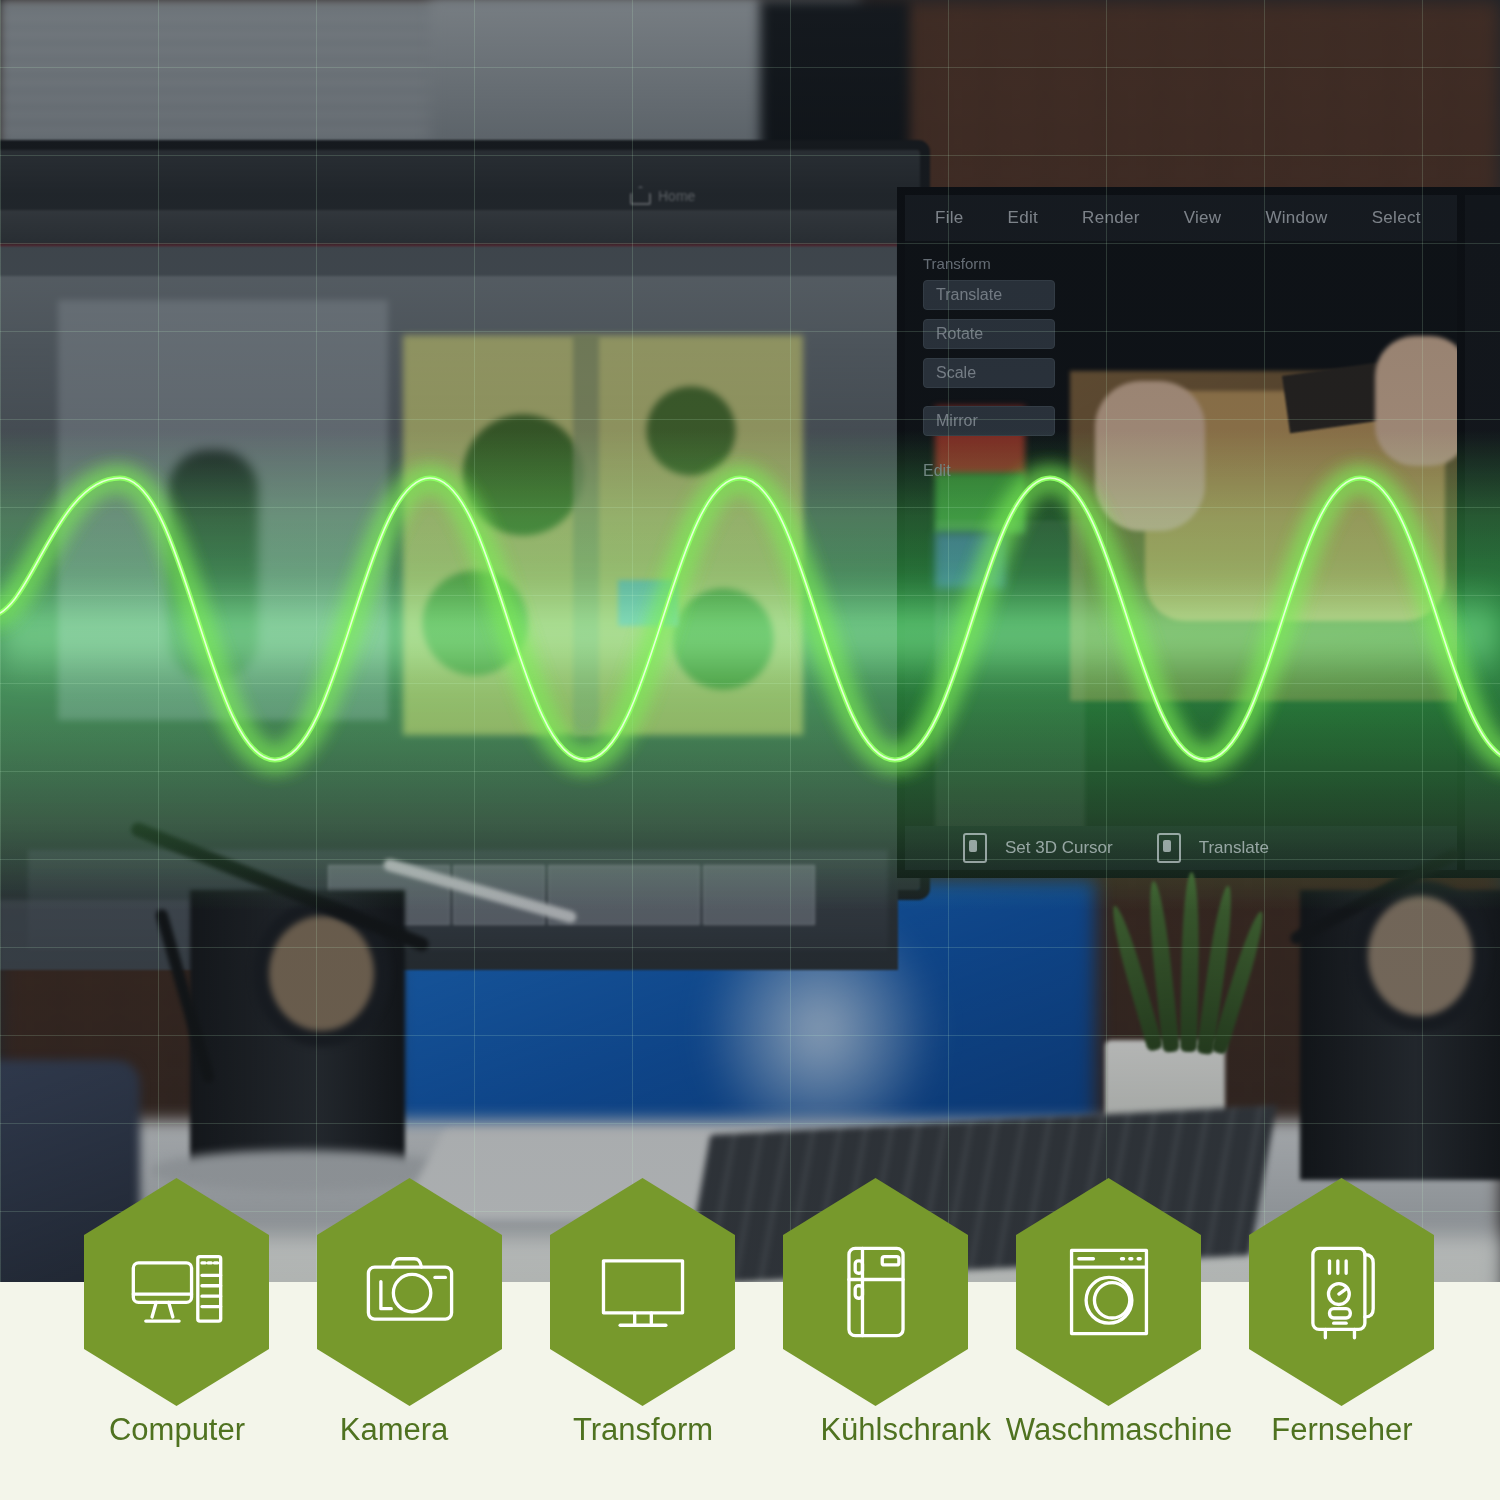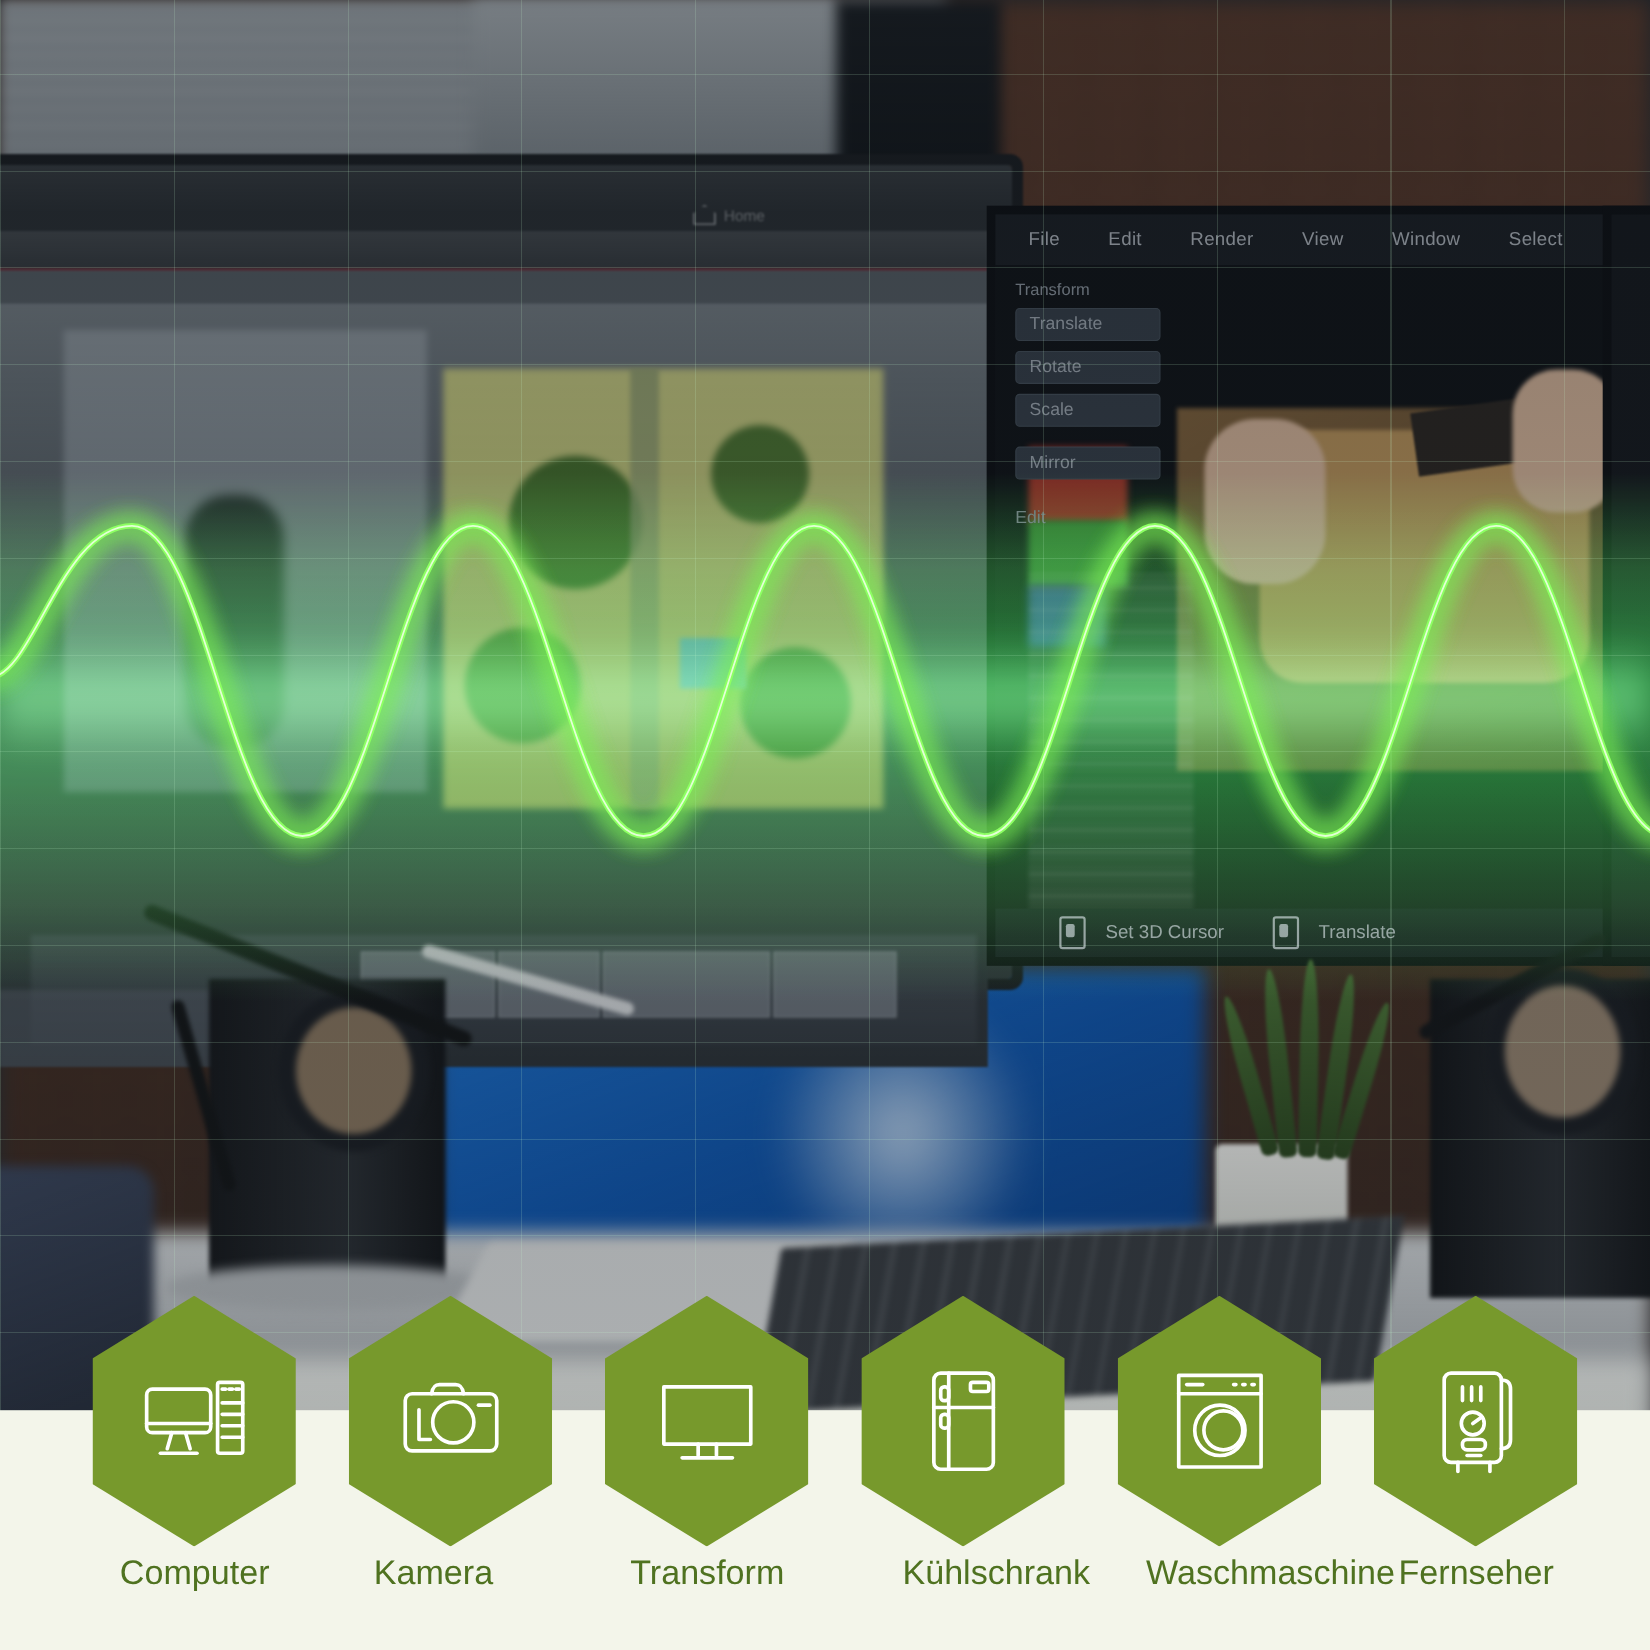--- a/index.html
+++ b/index.html
@@ -472,17 +472,17 @@
         <path d="M34 86v8M62 86v8"></path>
       </svg>
     </div>
   </div>
 
   <div class="labelrow">
     <div class="hexlabel" style="left:62px;">Computer</div>
     <div class="hexlabel" style="left:279px;">Kamera</div>
     <div class="hexlabel" style="left:528px;">Transform</div>
     <div class="hexlabel" style="left:761px;text-align:right;">Kühlschrank</div>
-    <div class="hexlabel" style="left:1020px;width:270px;">Waschmaschine</div>
+    <div class="hexlabel" style="left:984px;width:270px;">Waschmaschine</div>
     <div class="hexlabel" style="left:1227px;">Fernseher</div>
   </div>
 
 </div>
 
 </body></html>

